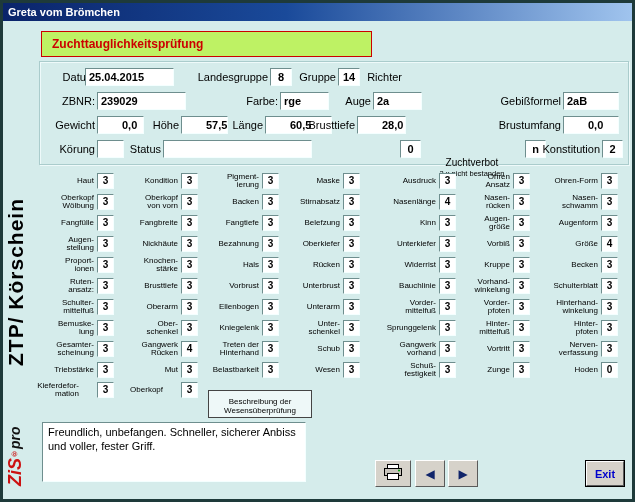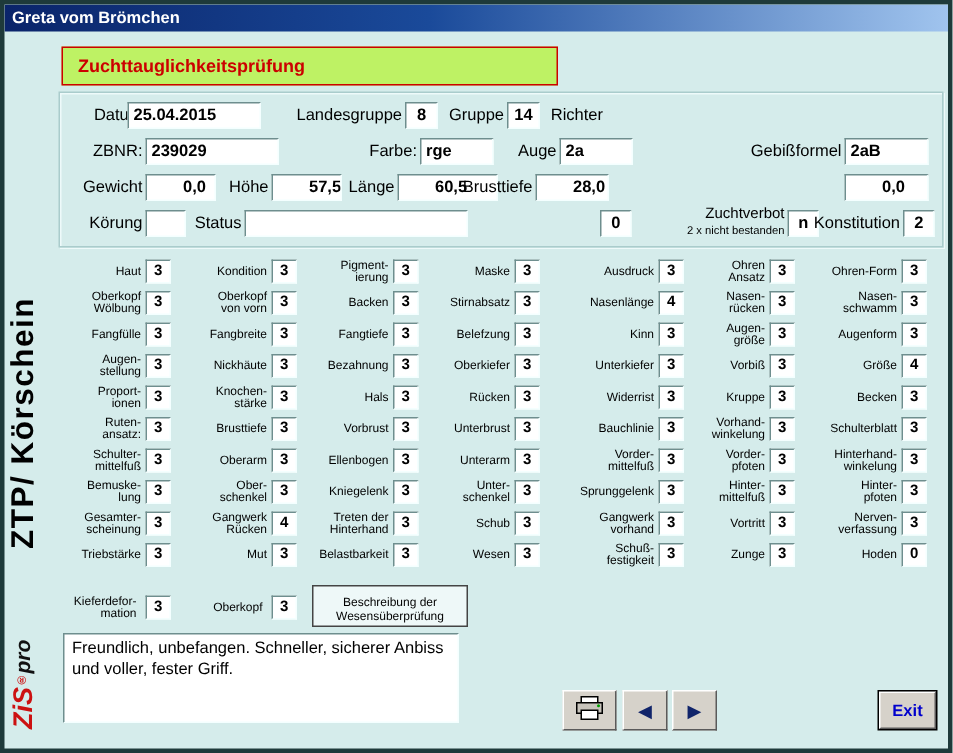--- a/index.html
+++ b/index.html
@@ -24,34 +24,34 @@
                 font-weight:bold; font-size:12px; line-height:24px; padding-left:10px; }
   .panel { position:absolute; left:36px; top:58px; width:590px; height:104px;
            border:1px solid #aacccc; box-shadow:1px 1px 0 #eefafa, inset 1px 1px 0 #eefafa; }
   .flabel { position:absolute; height:18px; line-height:18px; font-size:11px;
             text-align:right; color:#000; white-space:nowrap; overflow:hidden; }
   .finput { position:absolute; height:18px; background:#fff; border:1px solid;
             border-color:#6e8e8e #f4ffff #f4ffff #6e8e8e; font-size:11px; font-weight:bold;
             line-height:16px; padding:0 3px; overflow:hidden; white-space:nowrap; }
   .finput.num { text-align:left;padding-left:24px; }
   .finput.ctr { text-align:center; padding:0; }
-  .zlabel { position:absolute; text-align:right; line-height:11px; color:#000; }
+  .zlabel { position:absolute; text-align:center; line-height:11px; color:#000;margin-top:20px; }
   .zlabel .l1 { font-size:10px; }
   .zlabel .l2 { font-size:7.5px; }
   #score-grid { position:absolute; left:39px; top:167px; width:581px; display:grid;
                 grid-template-columns:72px 78px 75px 75px 90px 68px 82px;
                 column-gap:6px; grid-auto-rows:21px; }
   .score-group { display:flex; align-items:center; justify-content:flex-end; gap:3px; }
   .score-label { flex:1; text-align:right; font-size:8px; line-height:8px;
                  white-space:pre-line; color:#000; }
   .score-input { width:17px; height:16px; flex:0 0 17px; background:#fff; border:1px solid;
                  border-color:#6e8e8e #f4ffff #f4ffff #6e8e8e; font-size:10px;
                  font-weight:bold; text-align:center; line-height:14px; }
-  .extra-group { position:absolute; top:391px; height:21px; display:flex;
-                 align-items:center; justify-content:flex-end; gap:6px; }
+  .extra-group { position:absolute; top:376px; height:21px; display:flex;
+                 align-items:center; justify-content:flex-end; gap:18px; }
   #extra-1 { left:39px; width:72px; }
   #extra-2 { left:117px; width:78px; }
   .desc-btn { position:absolute; left:205px; top:387px; width:104px; height:28px;
               background:#eef8f8; border:1px solid #444; border-radius:0;
               font-size:8px; line-height:9px; text-align:center; white-space:pre-line;
               padding-top:4px; font-family:"Liberation Sans", sans-serif; }
   .notes { position:absolute; left:39px; top:419px; width:264px; height:60px;
            background:#fff; border:1px solid; border-color:#6e8e8e #f4ffff #f4ffff #6e8e8e;
            font-size:11px; line-height:14px; padding:2px 5px; color:#000; }
   .btn { position:absolute; background:#d6d2ca; border:1px solid;
@@ -101,20 +101,21 @@
   <div class="finput" style="left:560px;top:89px;width:56px">2aB</div>
 
   <div class="flabel" style="left:40px;top:113px;width:52px">Gewicht</div>
   <div class="finput num" style="left:94px;top:113px;width:47px">0,0</div>
   <div class="flabel" style="left:146px;top:113px;width:30px">Höhe</div>
   <div class="finput num" style="left:178px;top:113px;width:47px">57,5</div>
   <div class="flabel" style="left:228px;top:113px;width:32px">Länge</div>
   <div class="finput num" style="left:262px;top:113px;width:67px">60,5</div>
   <div class="flabel" style="left:300px;top:113px;width:52px">Brusttiefe</div>
   <div class="finput num" style="left:354px;top:113px;width:49px">28,0</div>
+  <div class="flabel" style="left:486px;top:113px;width:72px">Brustumfang</div>
   <div class="finput num" style="left:560px;top:113px;width:56px">0,0</div>
 
   <div class="flabel" style="left:40px;top:137px;width:52px">Körung</div>
   <div class="finput ctr" style="left:94px;top:137px;width:27px"></div>
   <div class="flabel" style="left:126px;top:137px;width:32px">Status</div>
   <div class="finput" style="left:160px;top:137px;width:149px"></div>
   <div class="finput ctr" style="left:397px;top:137px;width:21px">0</div>
   <div class="zlabel" style="left:418px;top:134px;width:102px">
     <div class="l1">Zuchtverbot</div>
     <div class="l2">2 x nicht bestanden</div>

